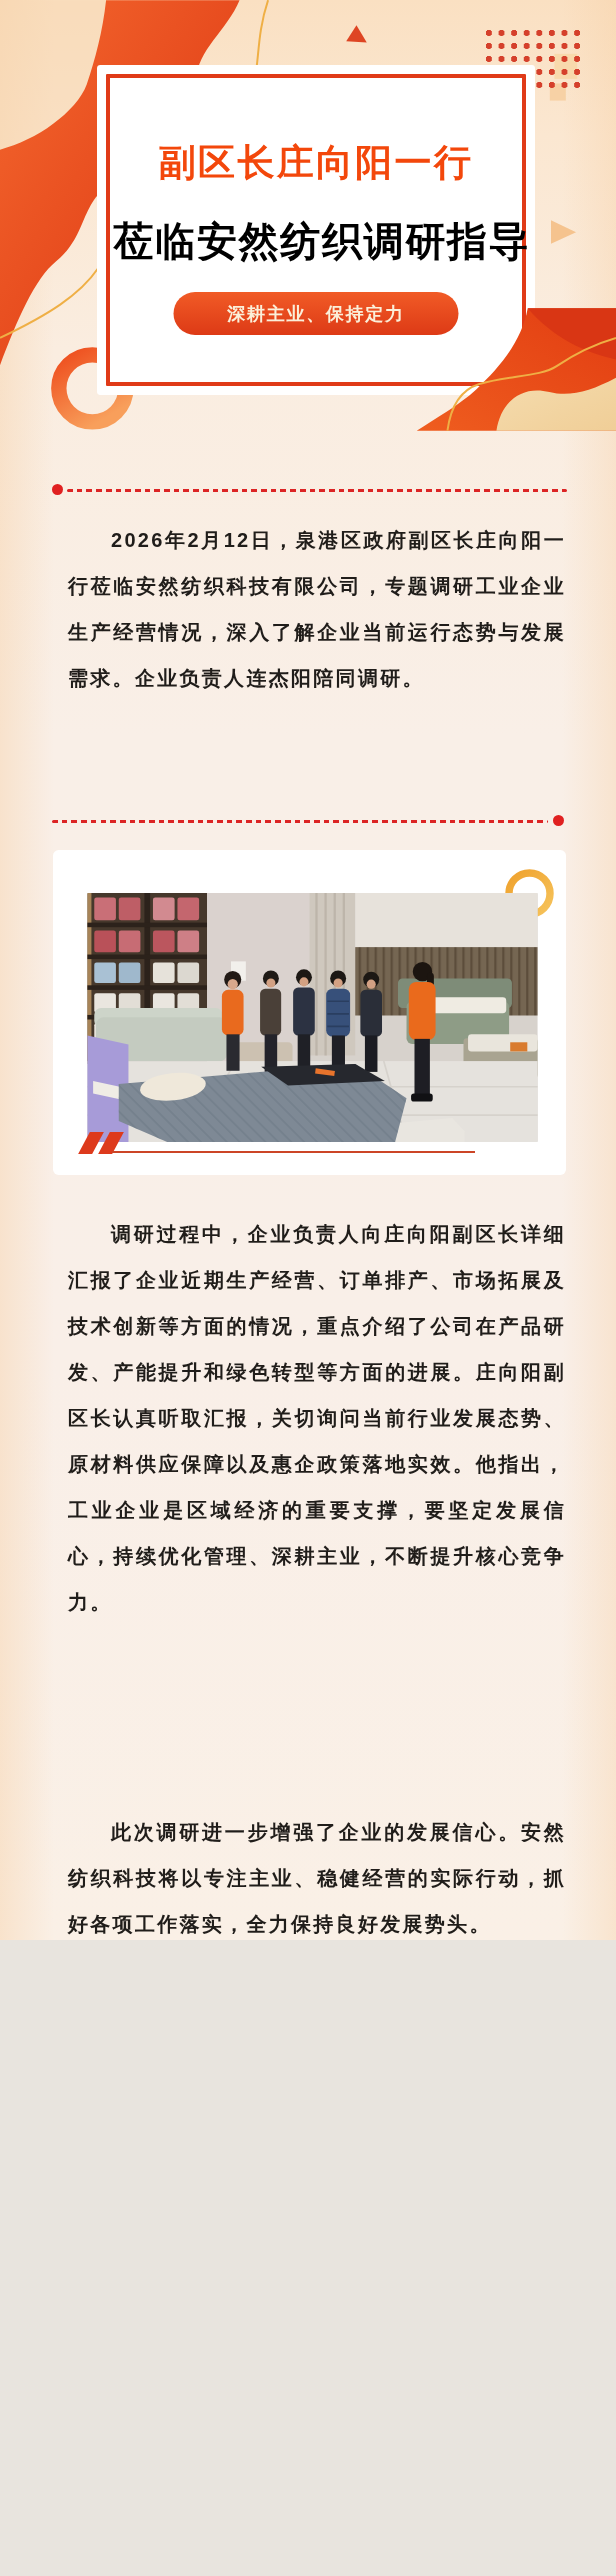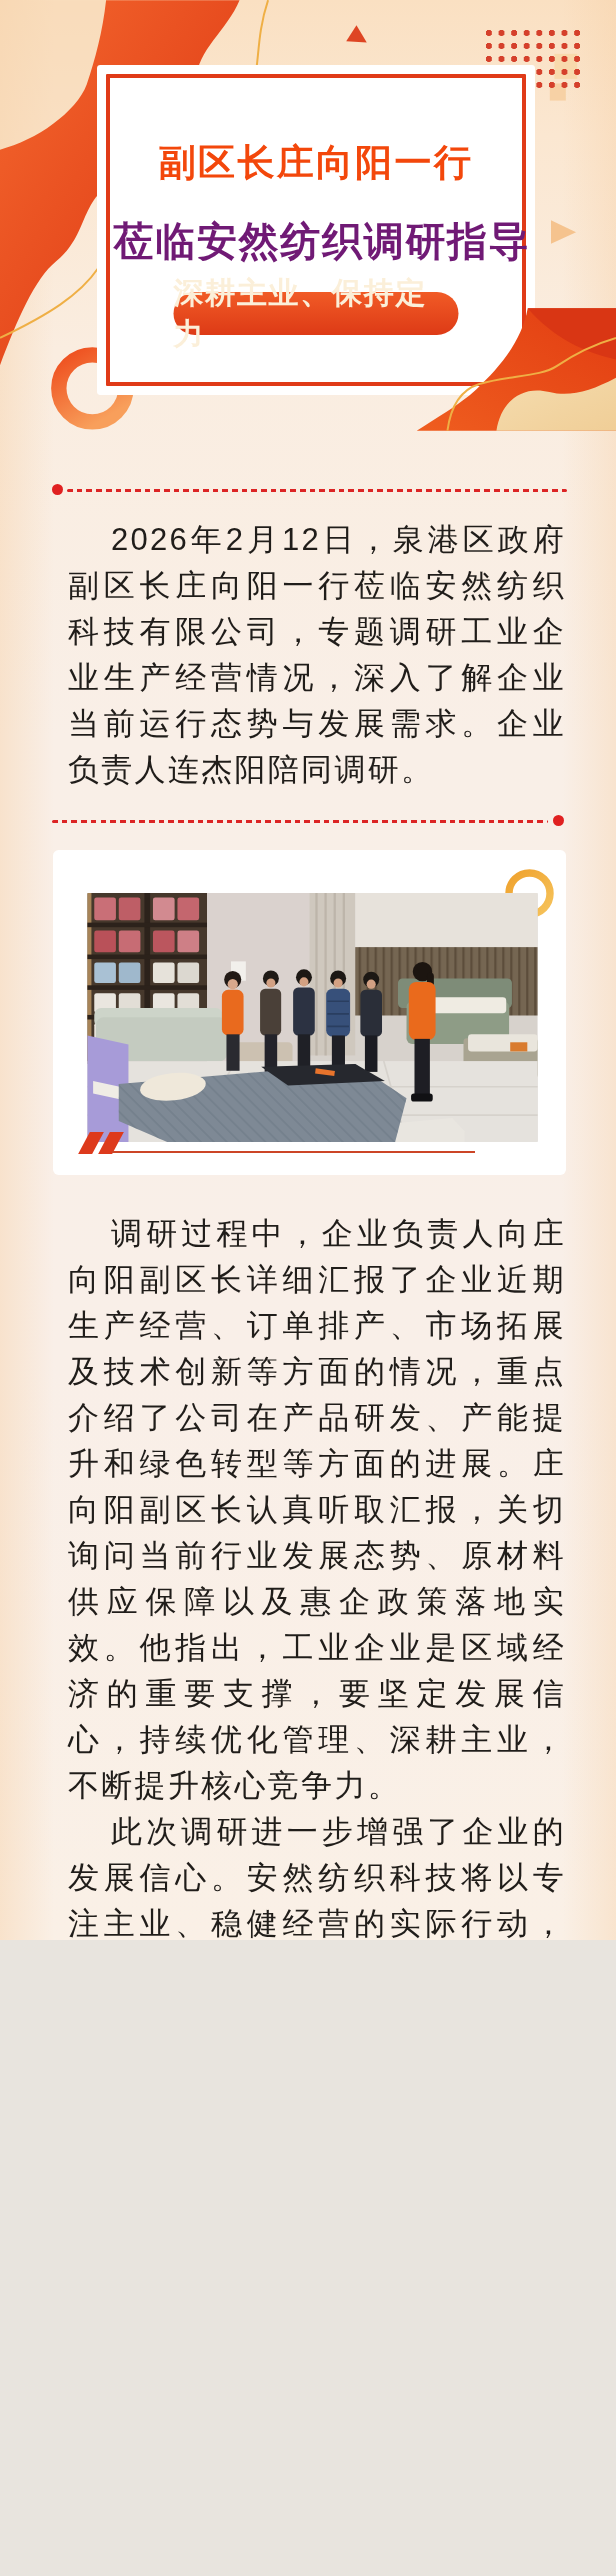--- a/index.html
+++ b/index.html
@@ -18,42 +18,42 @@
         background-size:12.6px 13px;}
   .ring-left{left:48px;top:344px;z-index:1;}
   .wave-br{left:411px;top:308px;z-index:4;}
 
   
   .title-card{left:97px;top:65px;width:438px;height:330px;background:#fff;border-radius:3.4px;z-index:3;}
   .card-frame{position:absolute;inset:9px;border:4px solid #E03A18;border-radius:1.1px;}
   .t1{position:absolute;top:73px;left:0;right:0;text-align:center;
       font-size:37px;font-weight:900;color:#F3470B;letter-spacing:2.3px;}
   .t2{position:absolute;top:149px;left:0;right:0;text-align:center;
-      font-size:40px;font-weight:900;color:#701a75;letter-spacing:1.7px;padding-left:12px;}
+      font-size:40px;font-weight:900;color:#000000;letter-spacing:1.7px;padding-left:12px;}
   .badge{position:absolute;top:227px;left:50%;transform:translateX(-50%);
       width:285px;height:43px;border-radius:22px;
       background:linear-gradient(180deg,#F15B26 0%,#DD3A16 100%);
-      color:#FBEFD9;font-size:30px;font-weight:700;letter-spacing:1.7px;
+      color:#FBEFD9;font-size:18px;font-weight:700;letter-spacing:1.7px;
       display:flex;align-items:center;justify-content:center;}
 
   
   .divider{height:13.7px;z-index:2;}
   .d1{left:52px;top:483px;width:518px;}
   .d2{left:52px;top:814px;width:512px;}
   .divider .dot{position:absolute;top:1.1px;width:11.4px;height:11.4px;border-radius:50%;background:#E02020;}
   .d1 .dot{left:0;}
   .d2 .dot{right:0;}
   .divider .line{position:absolute;top:5.7px;height:2.9px;border-radius:1.7px;
       background:repeating-linear-gradient(90deg,#DC2424 0 5.7px,rgba(0,0,0,0) 5.7px 9.7px);}
   .d1 .line{left:15.4px;right:2.9px;}
   .d2 .line{left:0;right:16px;}
 
   
   .body-p{position:absolute;left:68px;width:498px;margin:0;z-index:2;
-      font-size:31px;line-height:46px;letter-spacing:2.3px;color:#201D1A;font-weight:400;
+      font-size:20px;line-height:46px;letter-spacing:2.3px;color:#201D1A;font-weight:700;
       text-align:justify;text-indent:43px;font-family:"Liberation Sans",sans-serif;}
   .p1{top:517px;}
   .p2{top:1211px;}
   .p3{top:1809px;}
 
   
   .photo-card{left:53px;top:850px;width:513px;height:325px;background:#fff;border-radius:5.7px;z-index:2;}
   .gold-ring{position:absolute;left:448px;top:15px;}
   .photo{overflow:hidden;border-radius:1.1px;}
   .photo1{position:absolute;left:34px;top:43px;width:451px;height:249px;}

